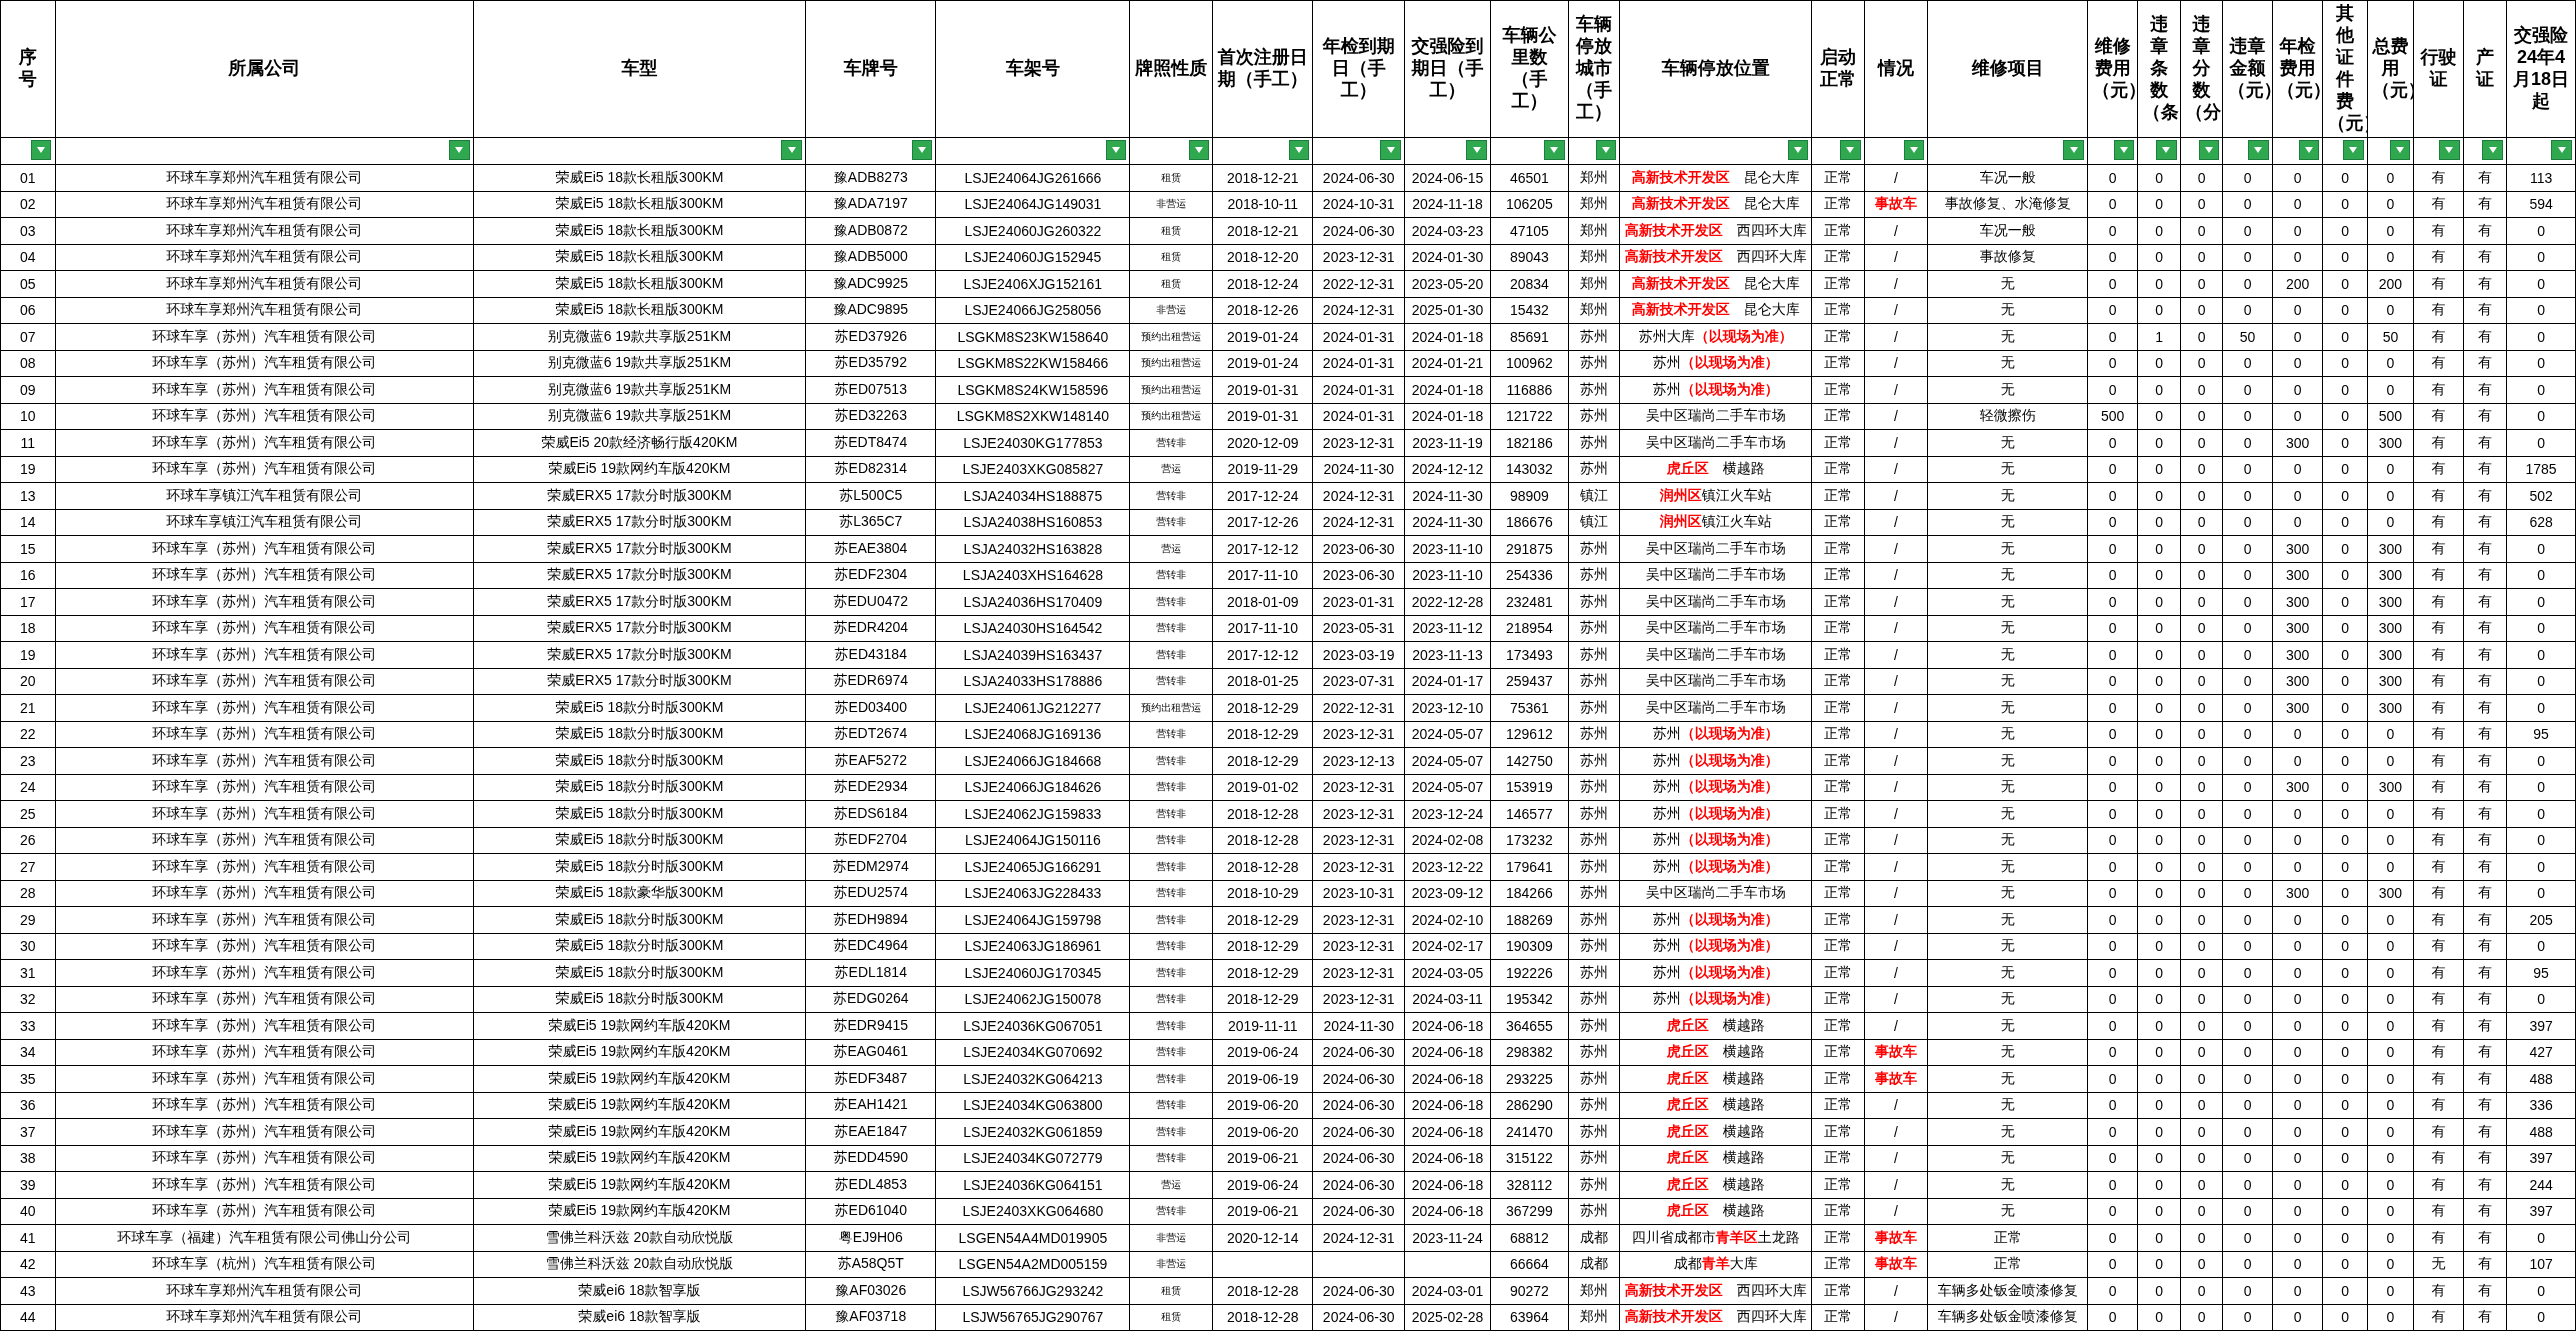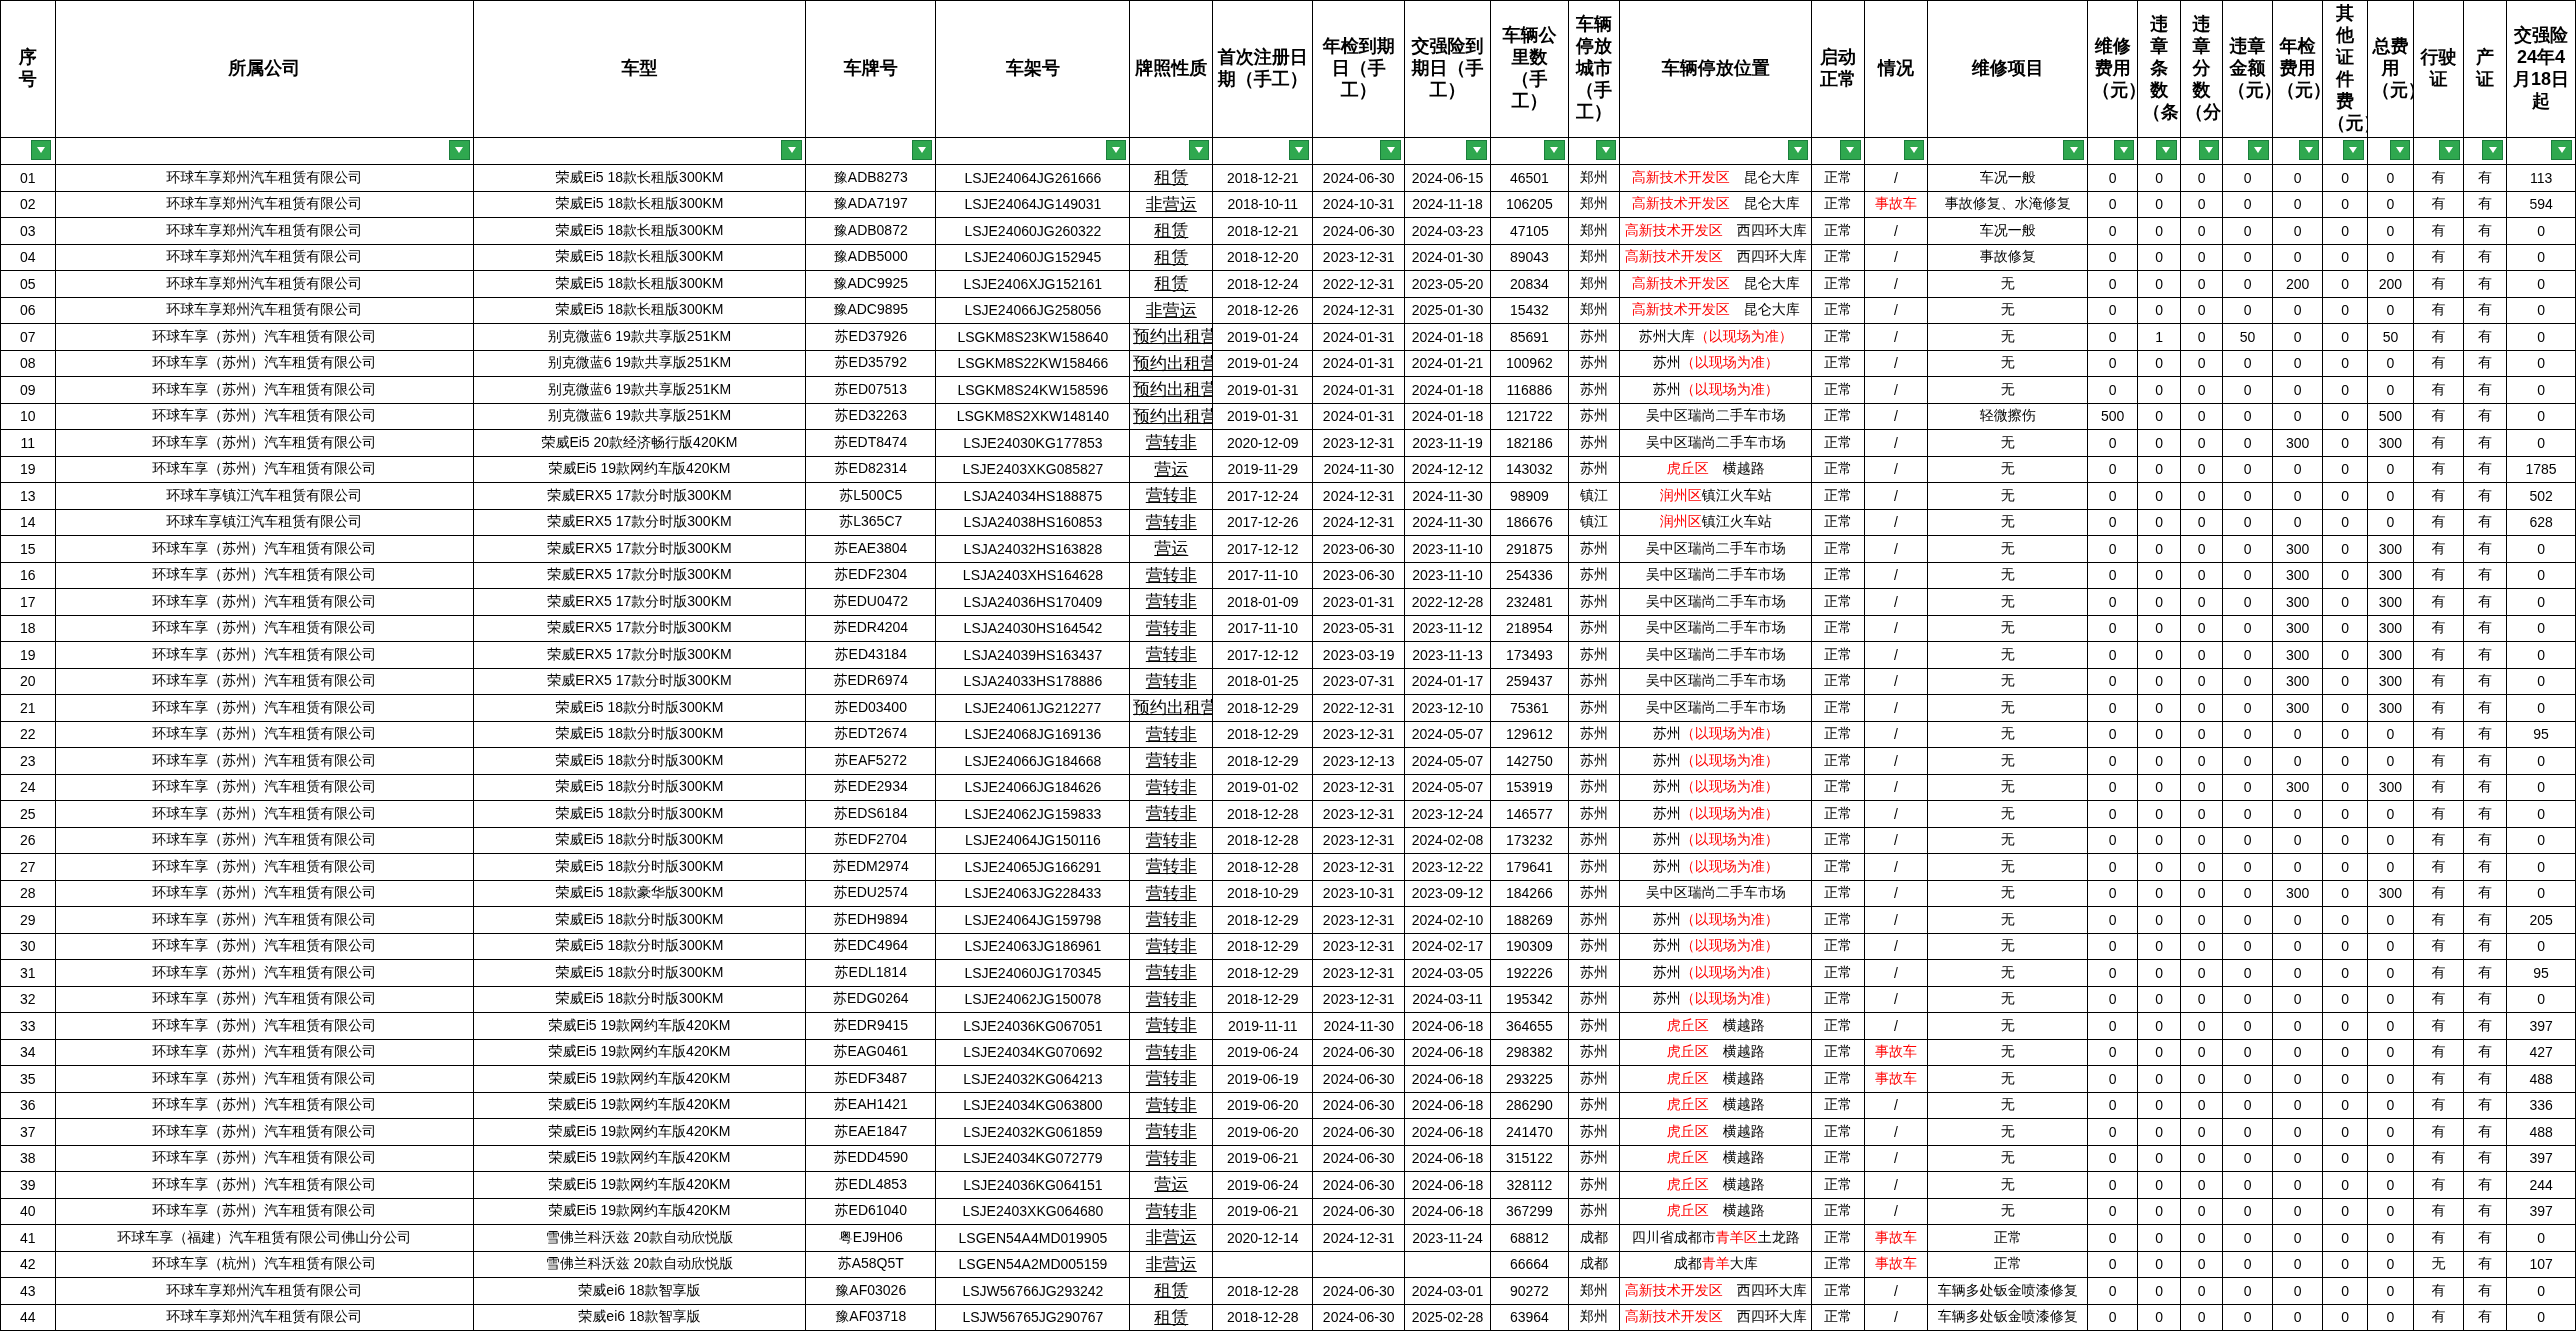--- a/index.html
+++ b/index.html
@@ -52,24 +52,24 @@
     border-left: 4.9px solid transparent;
     border-right: 4.9px solid transparent;
     border-top: 6px solid #ffffff;
   }
   tbody td {
     height: 26.5px;
     font-size: 14px;
     padding: 0 2.7px;
     white-space: nowrap;
   }
-  tbody td.c-license { font-size: 17px; text-decoration: underline; }
+  tbody td.c-license { font-size: 10px; }
   tbody td.c-company, tbody td.c-model { font-size: 14px; }
   .seg { color: var(--text, #000000); }
-  .seg-red { color: var(--red, #ff0000); font-weight: normal; }
+  .seg-red { color: var(--red, #ff0000); font-weight: bold; }
 </style>
 </head>
 <body>
 
 <table class="sheet">
   <colgroup>
     <col style="width:54px">
       <col style="width:414px">
       <col style="width:329px">
       <col style="width:129px">

